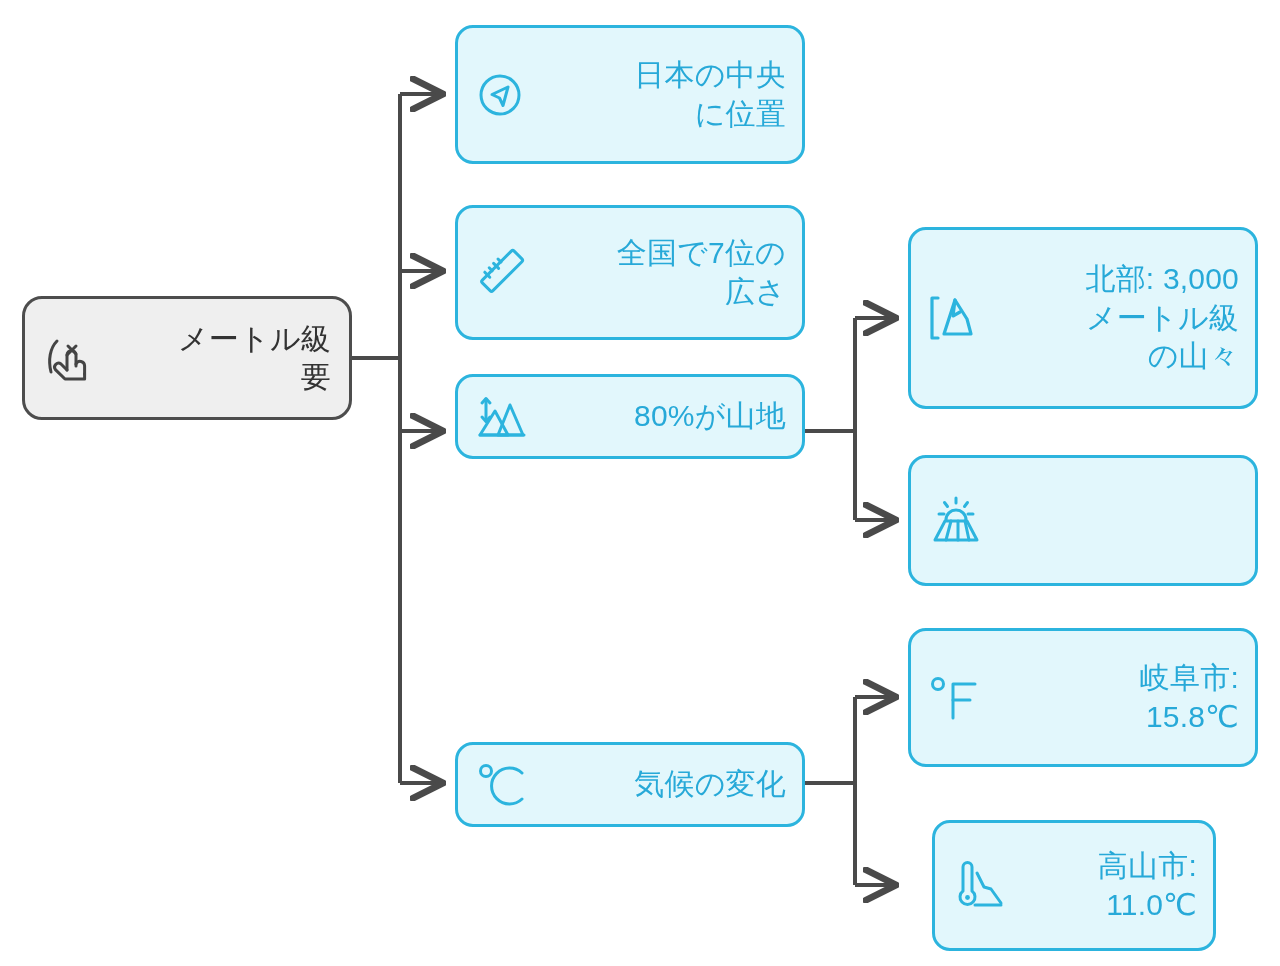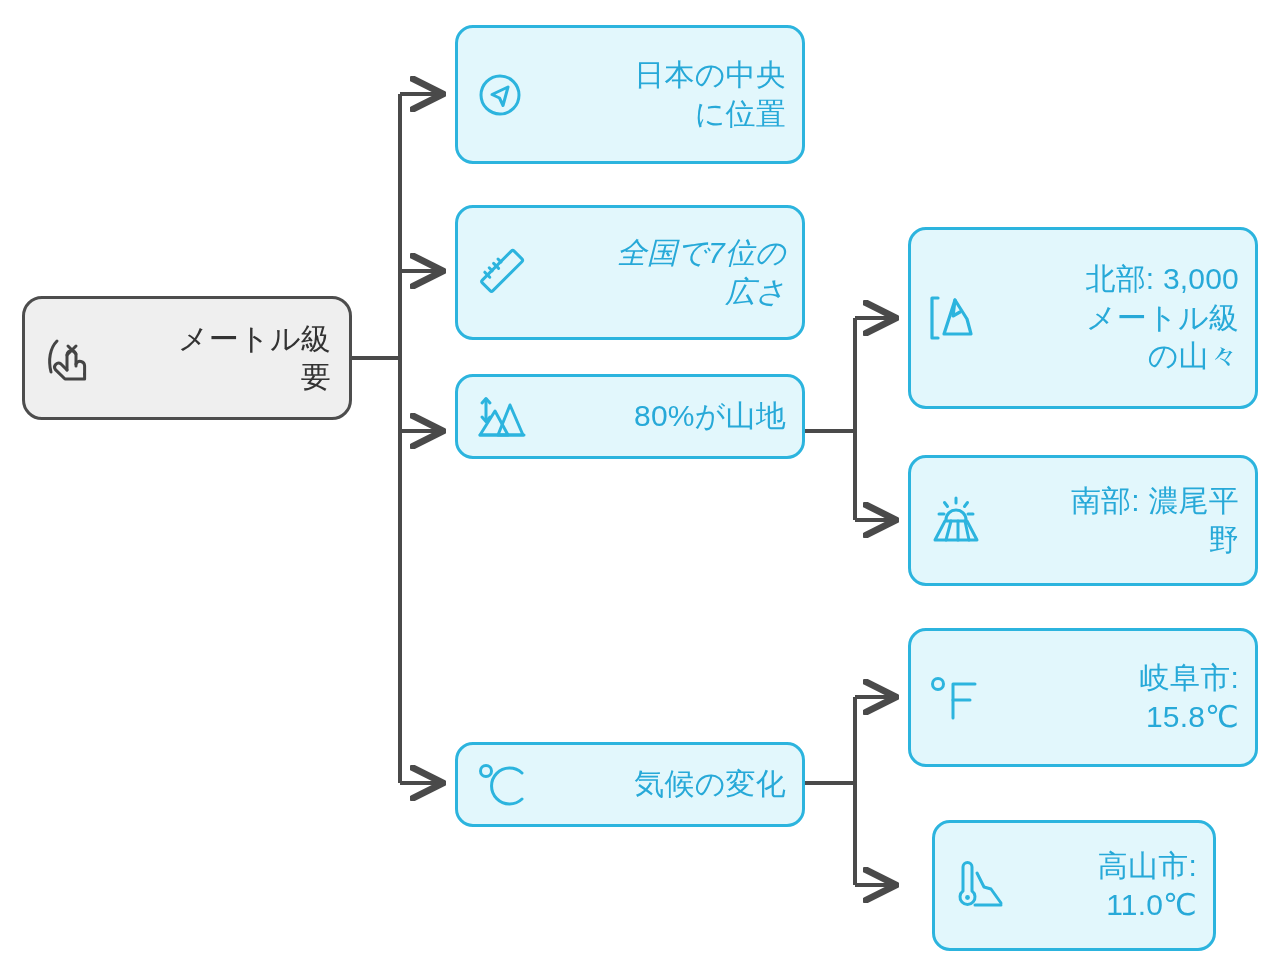--- a/index.html
+++ b/index.html
@@ -132,21 +132,21 @@
     <span class="node-icon">
       <svg width="52" height="52" viewBox="0 0 52 52" fill="none" stroke="#2cb4de" stroke-width="3" stroke-linecap="round" stroke-linejoin="round">
         <circle cx="26" cy="26" r="19"></circle>
         <path d="M34,18 L18,25.5 L25.5,29 L29,36.5 Z"></path>
       </svg>
     </span>
     <span class="node-label">日本の中央
 に位置</span>
   </div>
 
-  <div class="node branch" id="node-area-rank" style="left: 455px; top: 205px; width: 350px; height: 135px; font-style: italic;">
+  <div class="node branch" id="node-area-rank" style="left: 455px; top: 205px; width: 350px; height: 135px;">
     <span class="node-icon">
       <svg width="52" height="52" viewBox="0 0 52 52" fill="none" stroke="#2cb4de" stroke-width="3" stroke-linecap="round" stroke-linejoin="round">
         <rect x="18.5" y="0.5" width="15" height="45" rx="2" transform="rotate(45 26 26)"></rect>
         <path d="M19.6,16.4 L24.6,21.4"></path>
         <path d="M15.2,20.8 L18.2,23.8"></path>
         <path d="M10.8,25.2 L15.8,30.2"></path>
         <path d="M24,12 L27,15"></path>
       </svg>
     </span>
     <span class="node-label">全国で7位の
@@ -186,22 +186,20 @@
         <path d="M29,4 L29,9"></path>
         <path d="M17.5,8.5 L20.5,12.5"></path>
         <path d="M40.5,8.5 L37.5,12.5"></path>
         <path d="M12,20 L17,20"></path>
         <path d="M41,20 L46,20"></path>
         <path d="M19,26 a10,10 0 0 1 20,0"></path>
         <path d="M8,46 L18,27 L40,27 L50,46 Z"></path>
         <path d="M24,27 L19,46 M31,27 L31,46 M38,27 L42,46"></path>
       </svg>
     </span>
-    <span class="node-label">南部: 濃尾平
-野</span>
   </div>
 
   <div class="node branch" id="node-climate-change" style="left: 455px; top: 742px; width: 350px; height: 85px;">
     <span class="node-icon">
       <svg width="56" height="54" viewBox="0 0 56 54" fill="none" stroke="#2cb4de" stroke-width="3" stroke-linecap="round" stroke-linejoin="round">
         <circle cx="12" cy="13" r="5.5"></circle>
         <path d="M48,15 a18,18 0 1 0 0,26"></path>
       </svg>
     </span>
     <span class="node-label">気候の変化</span>

